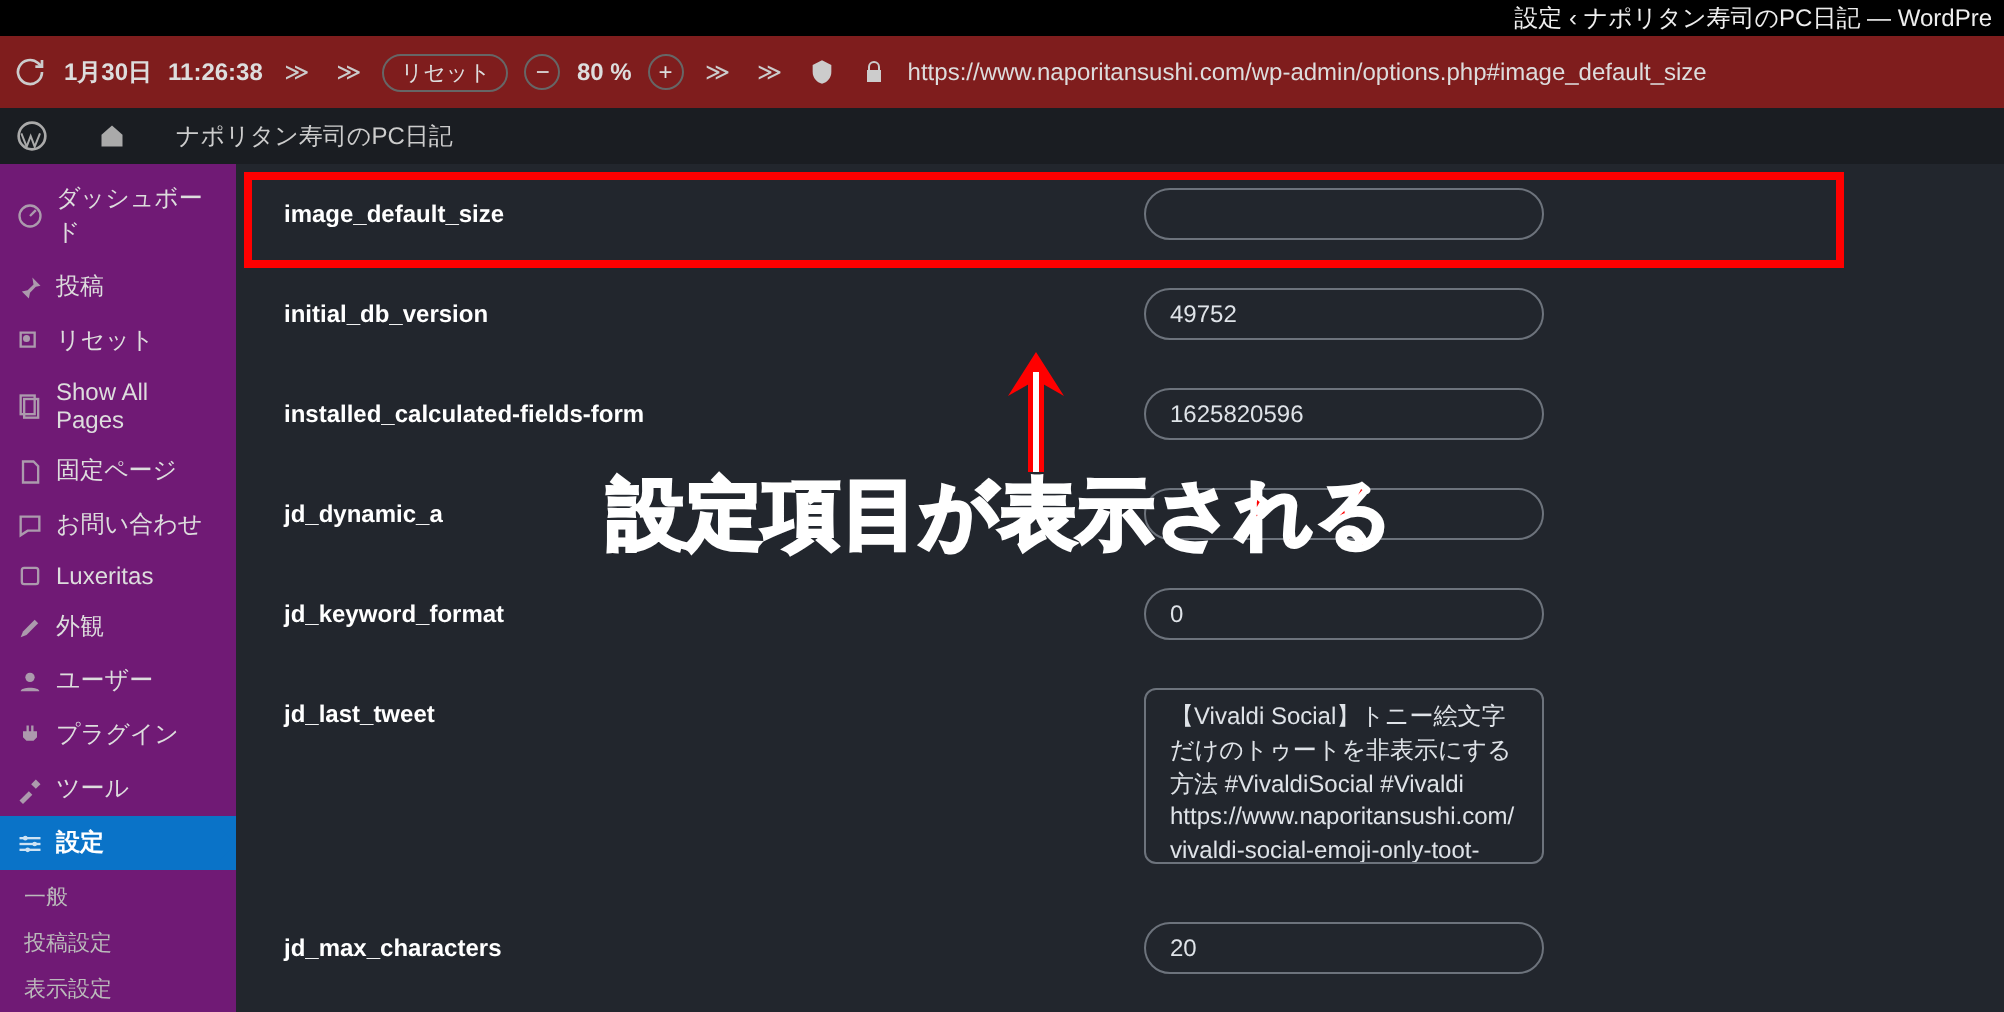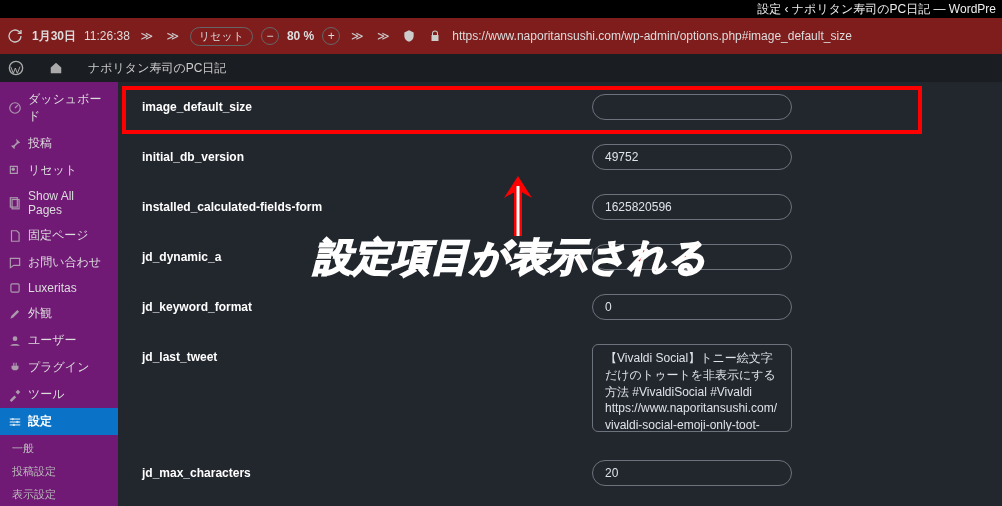--- a/index.html
+++ b/index.html
@@ -49,65 +49,65 @@
     border: 8px solid transparent; border-left-color: #0a73c8;
   }
   .submenu { padding: 2px 0 2px 8px; }
   .submenu div { padding: 4px 4px; font-size: 11px; color: #bbb; }
   
   .content {
     flex: 1; background: #22262d; position: relative; overflow: hidden;
     padding: 0 24px;
   }
   .option-row {
-    display: flex; align-items: flex-start; padding: 12px 0; gap: 20px;
+    display: flex; align-items: flex-start; padding: 12px 0; 
   }
   .opt-label {
     width: 430px; font-size: 12px; font-weight: bold; color: #fff;
     padding-top: 6px;
   }
   .opt-field input, .opt-field textarea {
     width: 200px; background: transparent; border: 1px solid #6d737c; border-radius: 14px;
     color: #dfe3e8; font-size: 12px; padding: 5px 12px; outline: none;
   }
   .opt-field textarea {
     border-radius: 6px; height: 88px; resize: none; line-height: 1.4; font-family: inherit;
     width: 200px;
   }
   
   .highlight-box {
     position: absolute; left: 4px; top: 4px; width: 800px; height: 48px;
     border: 4px solid #ff0000; pointer-events: none;
   }
   
   .anno-text {
-    position: absolute; left: 196px; top: 150px; font-size: 38px; font-weight: 900;
+    position: absolute; left: 186px; top: 150px; font-size: 38px; font-weight: 900;
     color: #ff0000; -webkit-text-stroke: 2px #fff; text-stroke: 2px #fff;
-    pointer-events: none; white-space: nowrap; letter-spacing: 1px; font-style: italic;
+    pointer-events: none; white-space: nowrap; letter-spacing: 1px;
   }
   .anno-arrow {
     position: absolute; left: 380px; top: 92px; pointer-events: none;
   }
 </style>
 </head>
 <body>
 
 <div class="titlebar">
   <span>設定 ‹ ナポリタン寿司のPC日記 — WordPre</span>
 </div>
 
 <div class="toolbar">
   <span class="tb-icon">
     <svg width="16" height="16" viewBox="0 0 24 24" fill="none" stroke="#ccc" stroke-width="2">
         <path d="M21 12a9 9 0 1 1-3-6.7L21 8"></path>
         <path d="M21 3v5h-5"></path>
       </svg>
   </span>
   <span style="font-weight:bold;">1月30日</span>
-  <span style="font-weight:normal;">11:26:38</span>
+  <span style="font-weight:bold;">11:26:38</span>
   <span class="tb-icon">≫</span>
   <span class="tb-icon">≫</span>
   <span class="btn-pill">リセット</span>
   <span class="btn-round">−</span>
   <span style="font-weight:bold;">80 %</span>
   <span class="btn-round">+</span>
   <span class="tb-icon">≫</span>
   <span class="tb-icon">≫</span>
   <span class="tb-icon">
     <svg width="14" height="14" viewBox="0 0 24 24" fill="#ccc">

